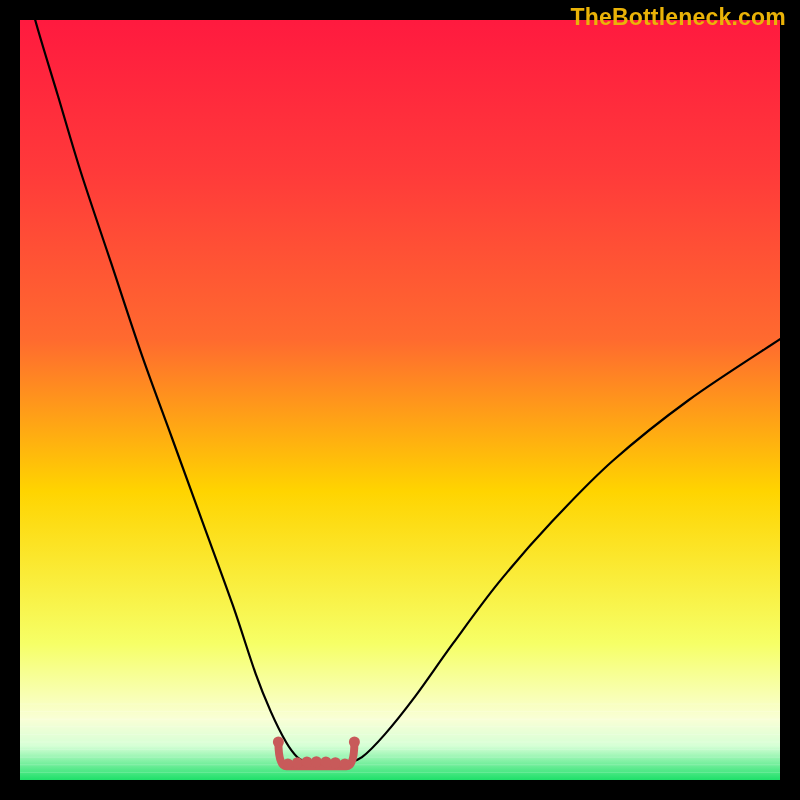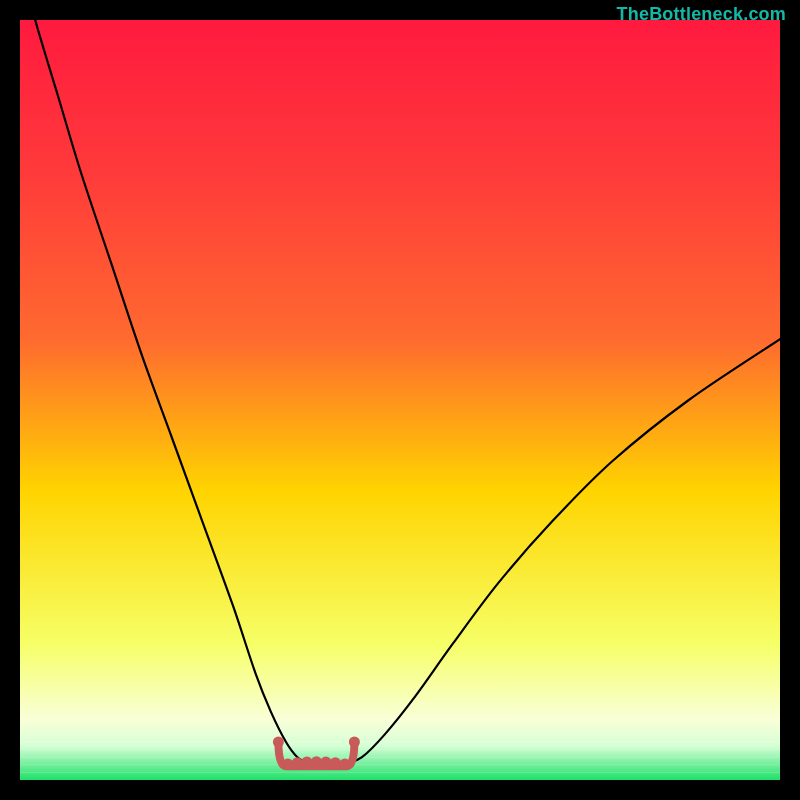--- a/index.html
+++ b/index.html
@@ -14,23 +14,23 @@
   .frame {
     position: relative;
     width: 800px;
     height: 800px;
     background: #000;
   }
   .watermark {
     position: absolute;
     top: 4px;
     right: 14px;
-    font-size: 18px;
+    font-size: 23px;
     font-weight: 600;
-    color: #14b8a6;
+    color: #eab308;
     letter-spacing: 0.2px;
     z-index: 4;
   }
   .plot-area {
     position: absolute;
     left: 20px;
     top: 20px;
     width: 760px;
     height: 760px;
   }

